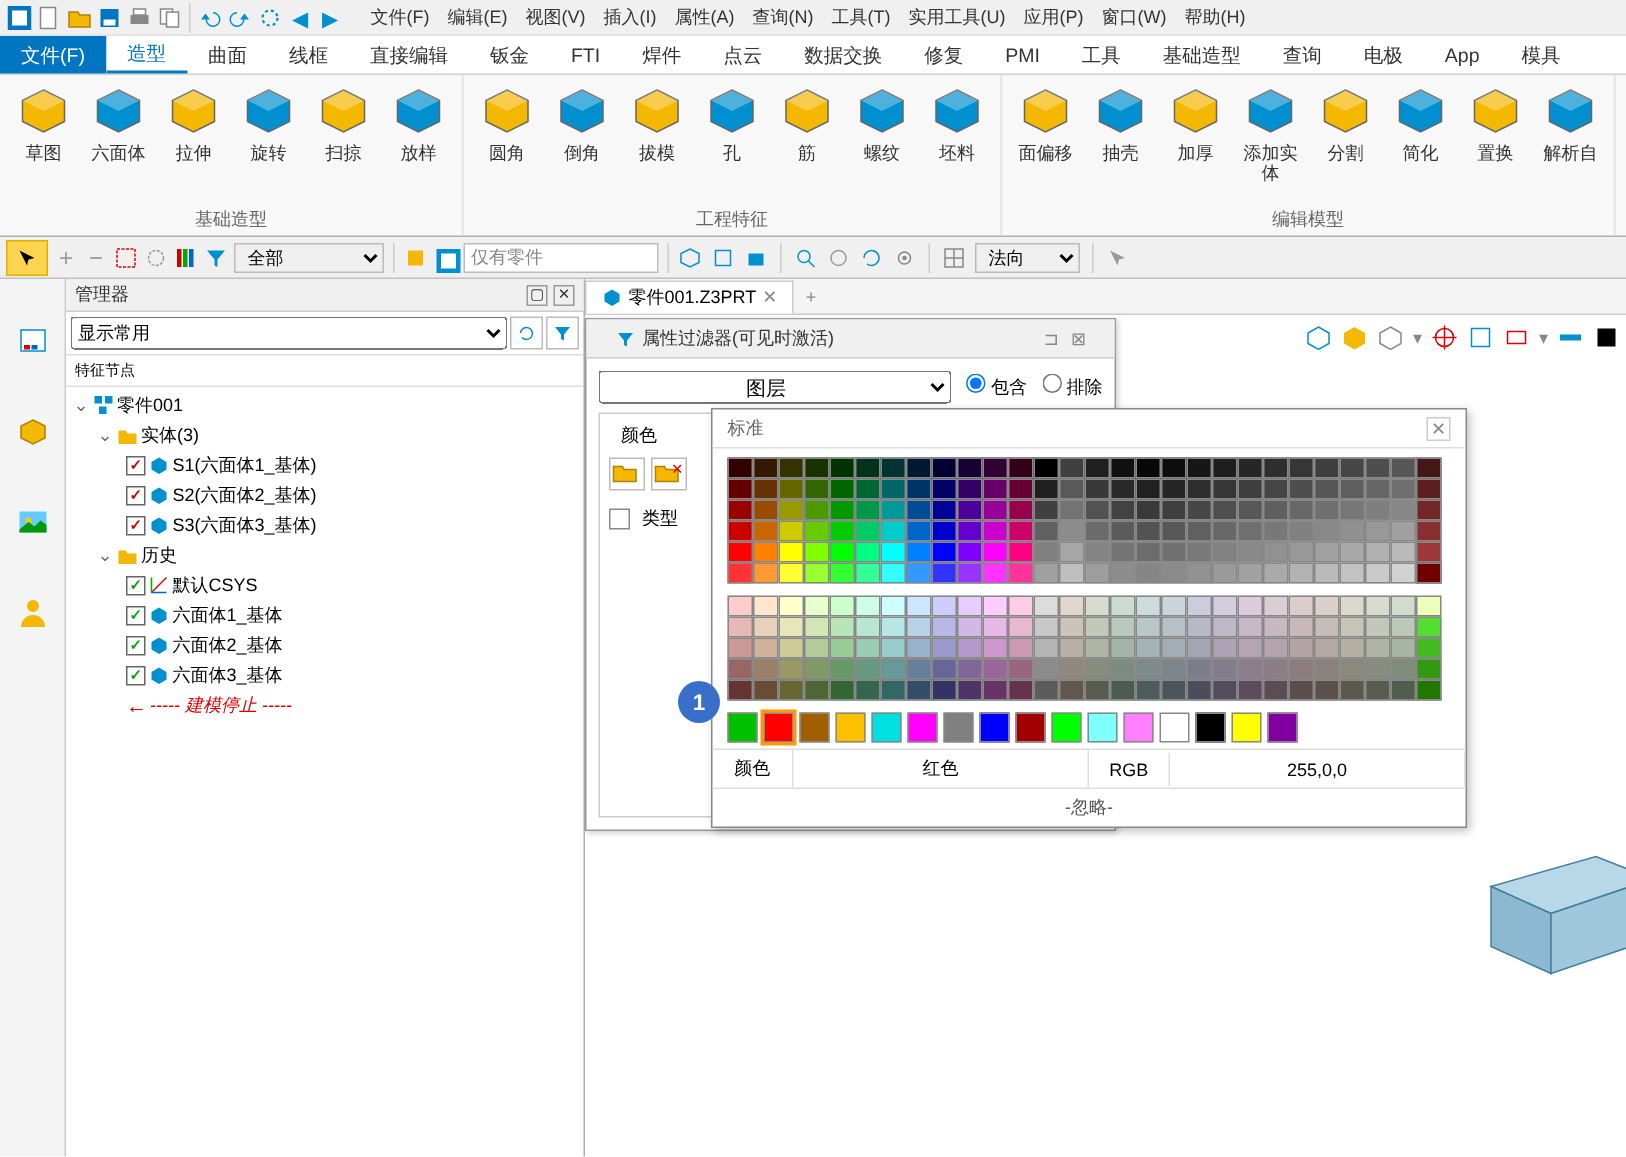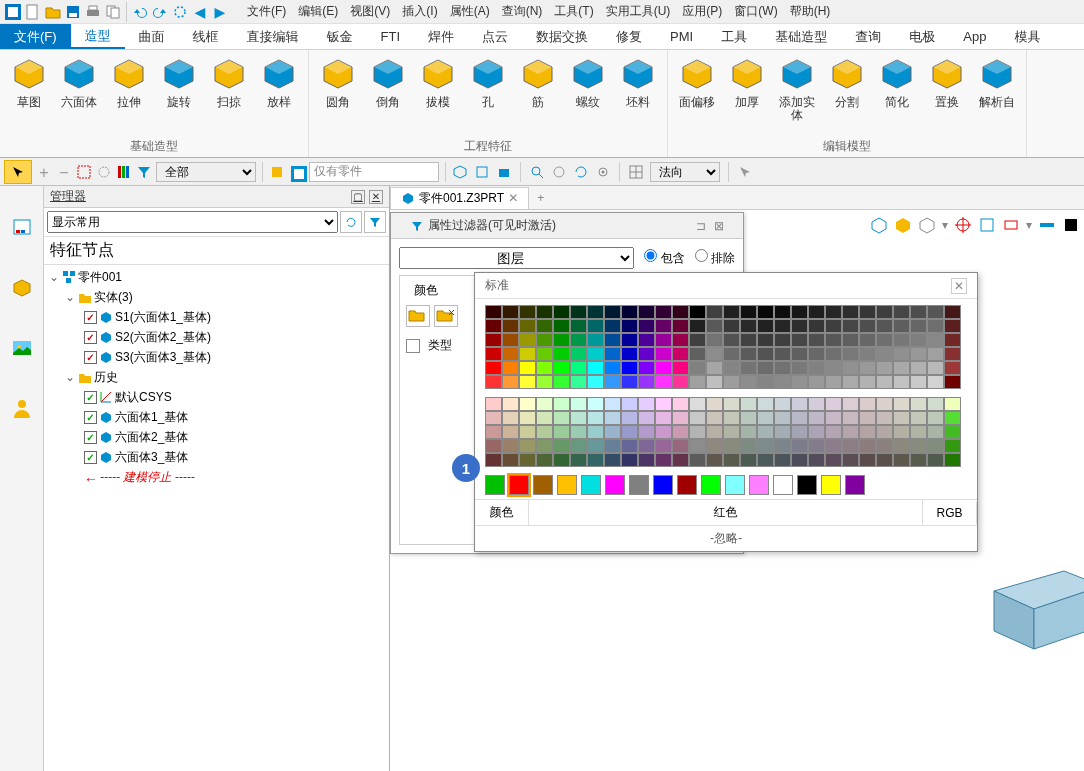--- a/index.html
+++ b/index.html
@@ -32,26 +32,26 @@
 .toolbar2 .arrow-btn { width: 28px; height: 24px; background: #ffd54f; border: 1px solid #e0b000; display: flex; align-items: center; justify-content: center; }
 .toolbar2 .tb-icon { width: 16px; height: 16px; }
 .sep { width: 1px; height: 20px; background: #ccc; margin: 0 2px; }
 
 
 .main { display: flex; height: calc(100% - 186px); }
 .leftcol { width: 44px; background: #f4f4f4; border-right: 1px solid #ccc; display: flex; flex-direction: column; align-items: center; gap: 8px; padding-top: 30px; }
 .leftcol .side-icon { width: 24px; height: 24px; }
 
 .manager { width: 346px; border-right: 1px solid #b0b0b0; display: flex; flex-direction: column; }
-.manager-hdr { height: 22px; display: flex; align-items: center; justify-content: space-between; padding: 2px 6px; font-size: 12px; color: #333; background: #f0f0f0; border-bottom: 1px solid #ccc; text-decoration: underline; }
+.manager-hdr { height: 22px; display: flex; align-items: center; justify-content: space-between; padding: 2px 6px; font-size: 12px; color: #333; background: #f0f0f0; border-bottom: 1px solid #ccc; }
 .manager-hdr .close { width: 14px; height: 14px; border: 1px solid #999; font-size: 10px; text-align: center; line-height: 12px; }
 .manager-filter { display: flex; padding: 3px; gap: 2px; border-bottom: 1px solid #ddd; }
 .manager-filter select { flex: 1; height: 22px; font-size: 12px; }
 .manager-filter .fbtn { width: 22px; height: 22px; border: 1px solid #bbb; display: flex; align-items: center; justify-content: center; }
-.tree-hdr { padding: 3px 6px; border-bottom: 1px solid #ddd; font-size: 16px; }
+.tree-hdr { padding: 3px 6px; border-bottom: 1px solid #ddd; font-size: 10px; }
 .tree { padding: 2px 0; font-size: 12px; }
 .tree-row { display: flex; align-items: center; height: 20px; padding-left: 4px; gap: 2px; }
 .tree-row .caret { width: 12px; text-align: center; color: #666; }
 .tree-row .chk { width: 13px; height: 13px; border: 1px solid #666; display: inline-flex; align-items: center; justify-content: center; font-size: 10px; }
 .tree-row .chk.green::after { content: "✓"; color: #0a0; font-weight: bold; }
 .tree-row .chk.red::after { content: "✓"; color: #c00; font-weight: bold; }
 .tree-row .node-icon { width: 14px; height: 14px; }
 .tree-row .stop { color: #d00; font-style: italic; }
 .indent1 { padding-left: 20px; }
 .indent2 { padding-left: 40px; }
@@ -282,20 +282,27 @@
       <div class="rgroup-title">工程特征</div>
     </div>
     <div class="rgroup">
       <div class="rgroup-items">
         <div class="rbtn">
           <svg class="ricon" viewBox="0 0 36 36">
             <polygon points="18,4 32,11 32,25 18,32 4,25 4,11" fill="#f5b800" stroke="#666"></polygon>
             <polygon points="18,4 32,11 18,18 4,11" fill="#fff" opacity=".3"></polygon>
           </svg>
           <span class="rlabel">面偏移</span>
+        </div>
+        <div class="rbtn">
+          <svg class="ricon" viewBox="0 0 36 36">
+            <polygon points="18,4 32,11 32,25 18,32 4,25 4,11" fill="#0090d0" stroke="#666"></polygon>
+            <polygon points="18,4 32,11 18,18 4,11" fill="#fff" opacity=".3"></polygon>
+          </svg>
+          <span class="rlabel">抽壳</span>
         </div>
         <div class="rbtn">
           <svg class="ricon" viewBox="0 0 36 36">
             <polygon points="18,4 32,11 32,25 18,32 4,25 4,11" fill="#f5b800" stroke="#666"></polygon>
             <polygon points="18,4 32,11 18,18 4,11" fill="#fff" opacity=".3"></polygon>
           </svg>
           <span class="rlabel">加厚</span>
         </div>
         <div class="rbtn">
           <svg class="ricon" viewBox="0 0 36 36">
@@ -1017,20 +1024,21 @@
           <div class="sw" style="background: rgb(255, 128, 255);"></div>
           <div class="sw" style="background: rgb(255, 255, 255);"></div>
           <div class="sw" style="background: rgb(0, 0, 0);"></div>
           <div class="sw" style="background: rgb(255, 255, 0);"></div>
           <div class="sw" style="background: rgb(128, 0, 160);"></div>
         </div>
       <div class="cp-row2">
         <span class="c-label">颜色</span>
         <span class="c-val">红色</span>
         <span class="c-label">RGB</span>
+        <span class="c-val">255,0,0</span>
       </div>
       <div class="cp-row3">-忽略-</div>
     </div>
     <div class="step-badge">1</div>
 
     <svg class="blockshape" viewBox="0 0 120 90">
       <polygon points="10,30 80,10 118,25 50,48" fill="#b8d8e8" stroke="#4080a0"></polygon>
       <polygon points="10,30 50,48 50,88 10,70" fill="#8cb8d0" stroke="#4080a0"></polygon>
       <polygon points="50,48 118,25 118,65 50,88" fill="#a0c8dc" stroke="#4080a0"></polygon>
     </svg>

